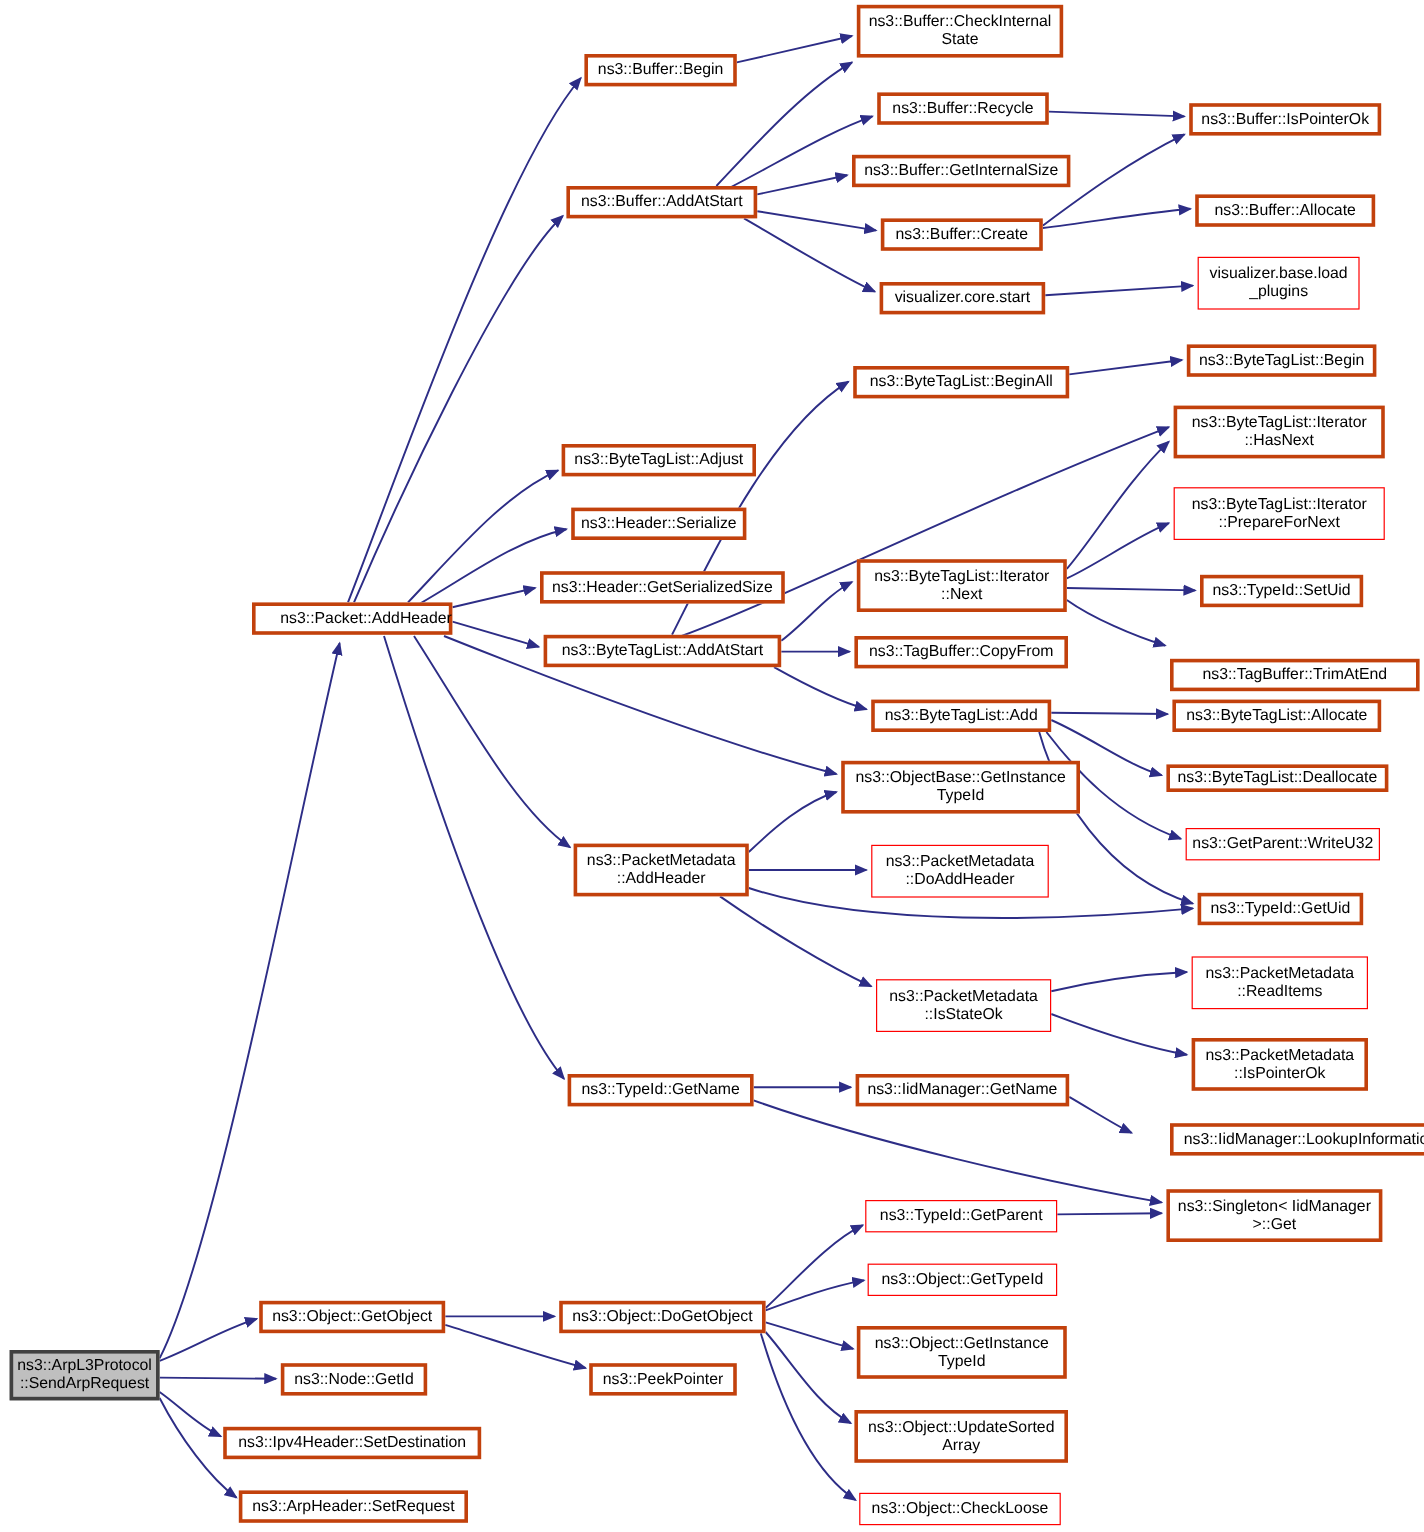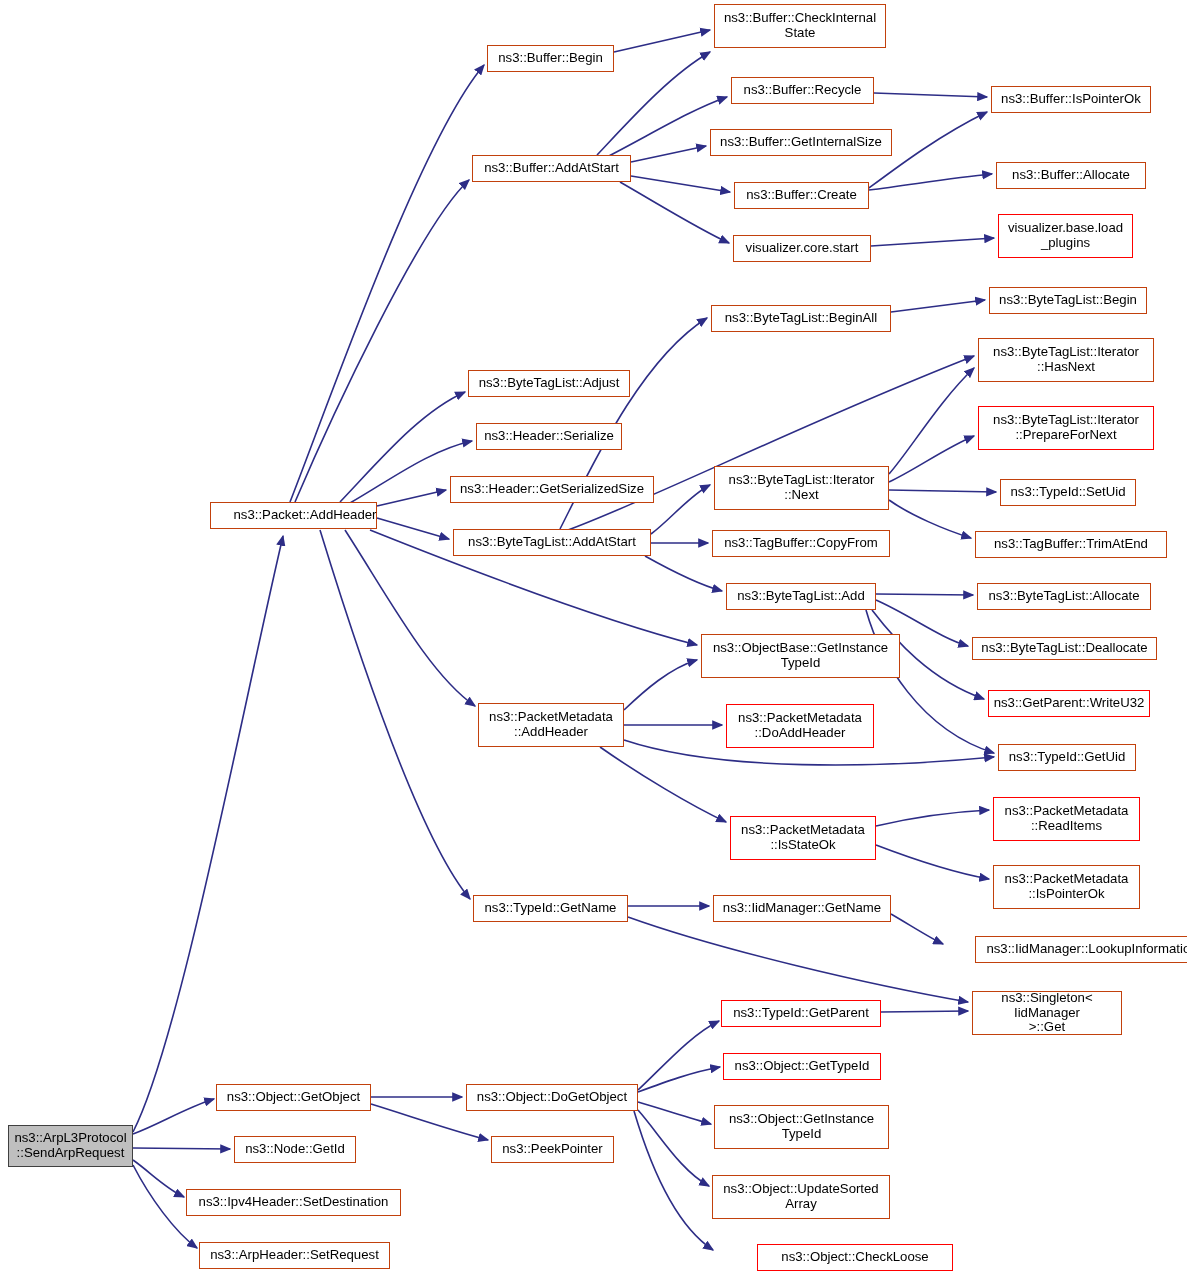--- a/index.html
+++ b/index.html
@@ -1,20 +1,20 @@
 <!DOCTYPE html>
 <html><head>
 <meta charset="utf-8">
 <style>
   html,body{margin:0;padding:0;background:#ffffff;}
   body{font-family:"Liberation Sans","DejaVu Sans",sans-serif;}
   #graph-root{position:relative;width:1187px;height:1277px;background:#fff;overflow:hidden;}
   svg#edges{position:absolute;left:0;top:0;width:1187px;height:1277px;}
   .node{position:absolute;box-sizing:border-box;display:flex;align-items:center;justify-content:center;
-        text-align:center;background:#ffffff;border:1px solid #c2410c;color:#000000;
+        text-align:center;background:#ffffff;border:3px solid #c2410c;color:#000000;
         font-size:13.2px;line-height:14.6px;letter-spacing:0px;padding:0 3px;}
   .node.red{border-color:#ff0000;border-width:1px;}
   .node.current{background:#bfbfbf;border-color:#404040;}
   .node span{display:block;white-space:pre-line;}
 </style>
 </head>
 <body>
 
 <div id="graph-root">
   <svg id="edges" viewBox="0 0 1187 1277">
@@ -111,24 +111,24 @@
         <span>ns3::Object::GetTypeId</span>
       </div>
       <div class="node" style="left: 714px; top: 1105px; width: 175px; height: 44px;">
         <span>ns3::Object::GetInstance
 TypeId</span>
       </div>
       <div class="node" style="left: 712px; top: 1175px; width: 178px; height: 44px;">
         <span>ns3::Object::UpdateSorted
 Array</span>
       </div>
-      <div class="node red" style="left: 716px; top: 1244px; width: 196px; height: 27px; margin-left: 41px;">
+      <div class="node red" style="left: 716px; top: 1244px; width: 168px; height: 27px;">
         <span>ns3::Object::CheckLoose</span>
       </div>
-      <div class="node" style="left: 972px; top: 991px; width: 150px; height: 44px;">
+      <div class="node" style="left: 972px; top: 991px; width: 180px; height: 44px;">
         <span>ns3::Singleton&lt; IidManager
 &gt;::Get</span>
       </div>
       <div class="node" style="left: 210px; top: 502px; width: 167px; height: 27px; padding-left: 26px;">
         <span>ns3::Packet::AddHeader</span>
       </div>
       <div class="node" style="left: 487px; top: 45px; width: 127px; height: 27px;">
         <span>ns3::Buffer::Begin</span>
       </div>
       <div class="node" style="left: 472px; top: 155px; width: 159px; height: 27px;">
@@ -177,21 +177,21 @@
         <span>ns3::ByteTagList::Iterator
 ::HasNext</span>
       </div>
       <div class="node red" style="left: 978px; top: 406px; width: 176px; height: 44px;">
         <span>ns3::ByteTagList::Iterator
 ::PrepareForNext</span>
       </div>
       <div class="node" style="left: 1000px; top: 479px; width: 136px; height: 27px;">
         <span>ns3::TypeId::SetUid</span>
       </div>
-      <div class="node" style="left: 975px; top: 531px; width: 192px; height: 27px; justify-content: center;">
+      <div class="node" style="left: 975px; top: 549px; width: 208px; height: 27px; justify-content: center;">
         <span>ns3::TagBuffer::TrimAtEnd</span>
       </div>
       <div class="node" style="left: 468px; top: 370px; width: 162px; height: 27px;">
         <span>ns3::ByteTagList::Adjust</span>
       </div>
       <div class="node" style="left: 476px; top: 423px; width: 146px; height: 27px;">
         <span>ns3::Header::Serialize</span>
       </div>
       <div class="node" style="left: 450px; top: 476px; width: 204px; height: 27px;">
         <span>ns3::Header::GetSerializedSize</span>

